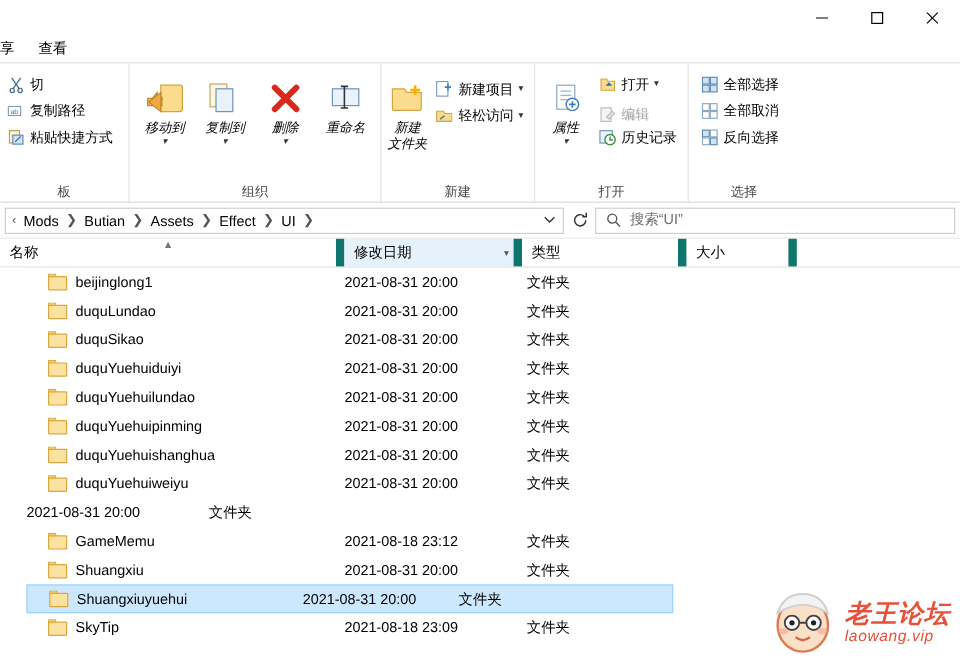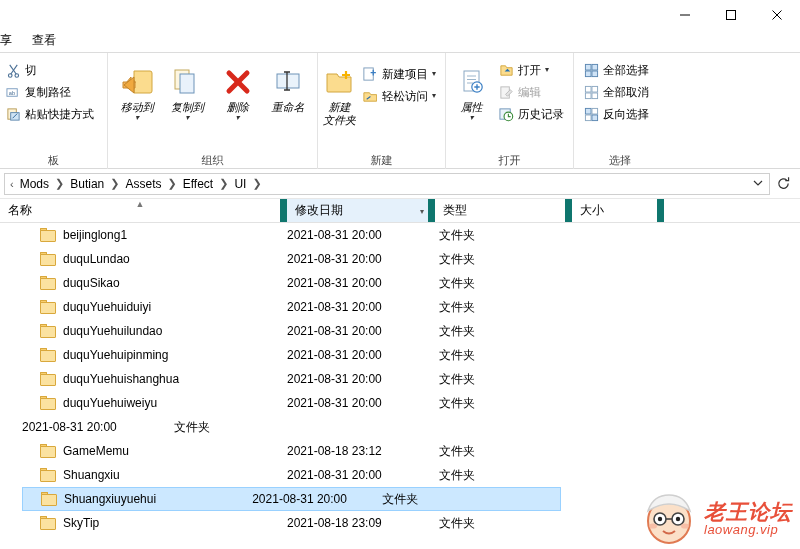--- a/index.html
+++ b/index.html
@@ -58,21 +58,21 @@
   .bigbtn .gly { height: 38px; display:flex; align-items:center; justify-content:center; }
   .bigbtn .lbl { font-size: 11px; text-align:center; line-height: 13px; color:#000; }
   .bigbtn .lbl.two { margin-top:0px; }
   .caretdown { font-size: 8px; line-height: 8px; color:#333; }
 
   
   .smallbtn {
     height: 22px; display:flex; align-items:center; gap:4px; padding: 0 5px;
     font-size: 11.5px; white-space: nowrap; color:#000;
   }
-  .smallbtn.dis { color:#a0a0a0; }
+  .smallbtn.dis { color:#a0a0a0;align-items:flex-end; }
   .col { display:flex; flex-direction:column; justify-content:flex-start; }
 
   .ico { width:16px; height:16px; display:inline-flex; align-items:center; justify-content:center; flex: 0 0 16px;}
 
   
   .addrbar {
     height: 30px; display:flex; align-items:center; background:#fff; padding: 0 4px;
     border-bottom: 1px solid #e8e8e8;
   }
   .crumbs {
@@ -399,20 +399,29 @@
           <path d="M1 1 L5 5 L9 1" fill="none" stroke="#333" stroke-width="1.2"></path>
         </svg>
     </span>
   </div>
   <div class="refresh">
     <svg width="15" height="15" viewBox="0 0 16 16">
       <path d="M13 8 a5 5 0 1 1 -1.6 -3.6" fill="none" stroke="#333" stroke-width="1.3"></path>
       <path d="M13.4 1.4 L13.4 5 L9.9 5" fill="none" stroke="#333" stroke-width="1.3"></path>
     </svg>
   </div>
+  <div class="searchbox">
+    <span class="ico">
+      <svg width="13" height="13" viewBox="0 0 14 14">
+          <circle cx="5.6" cy="5.6" r="4" fill="none" stroke="#555" stroke-width="1.2"></circle>
+          <line x1="8.6" y1="8.6" x2="12.6" y2="12.6" stroke="#555" stroke-width="1.3"></line>
+        </svg>
+    </span>
+    <span>搜索“UI”</span>
+  </div>
 </div>
 
 <div class="colhead">
   <div class="ch" style="width:287px">
     <span>名称</span>
     <span class="ch-sortarrow">▲</span>
   </div>
   <div class="ch" style="width:148px; background:#e5f1fb">
     <span>修改日期</span>
     <span class="ch-drop">▾</span>

